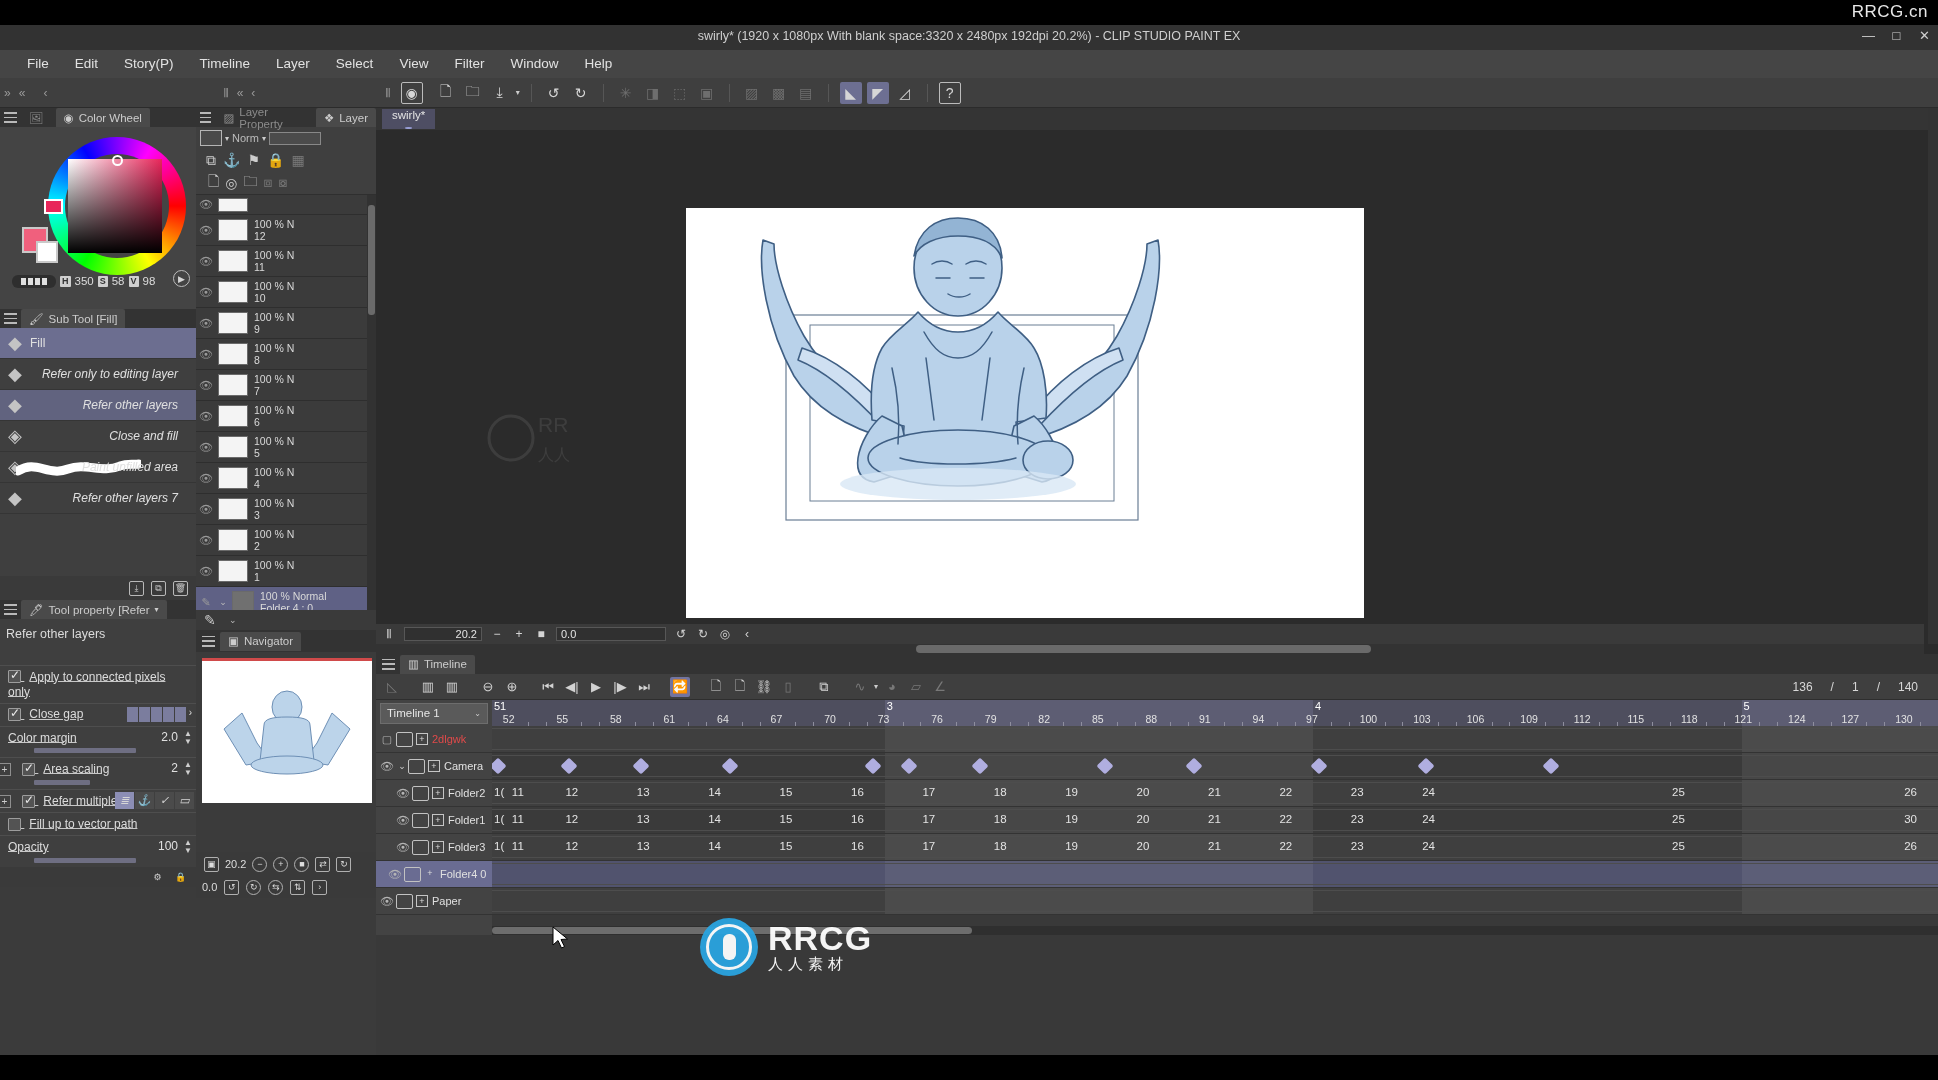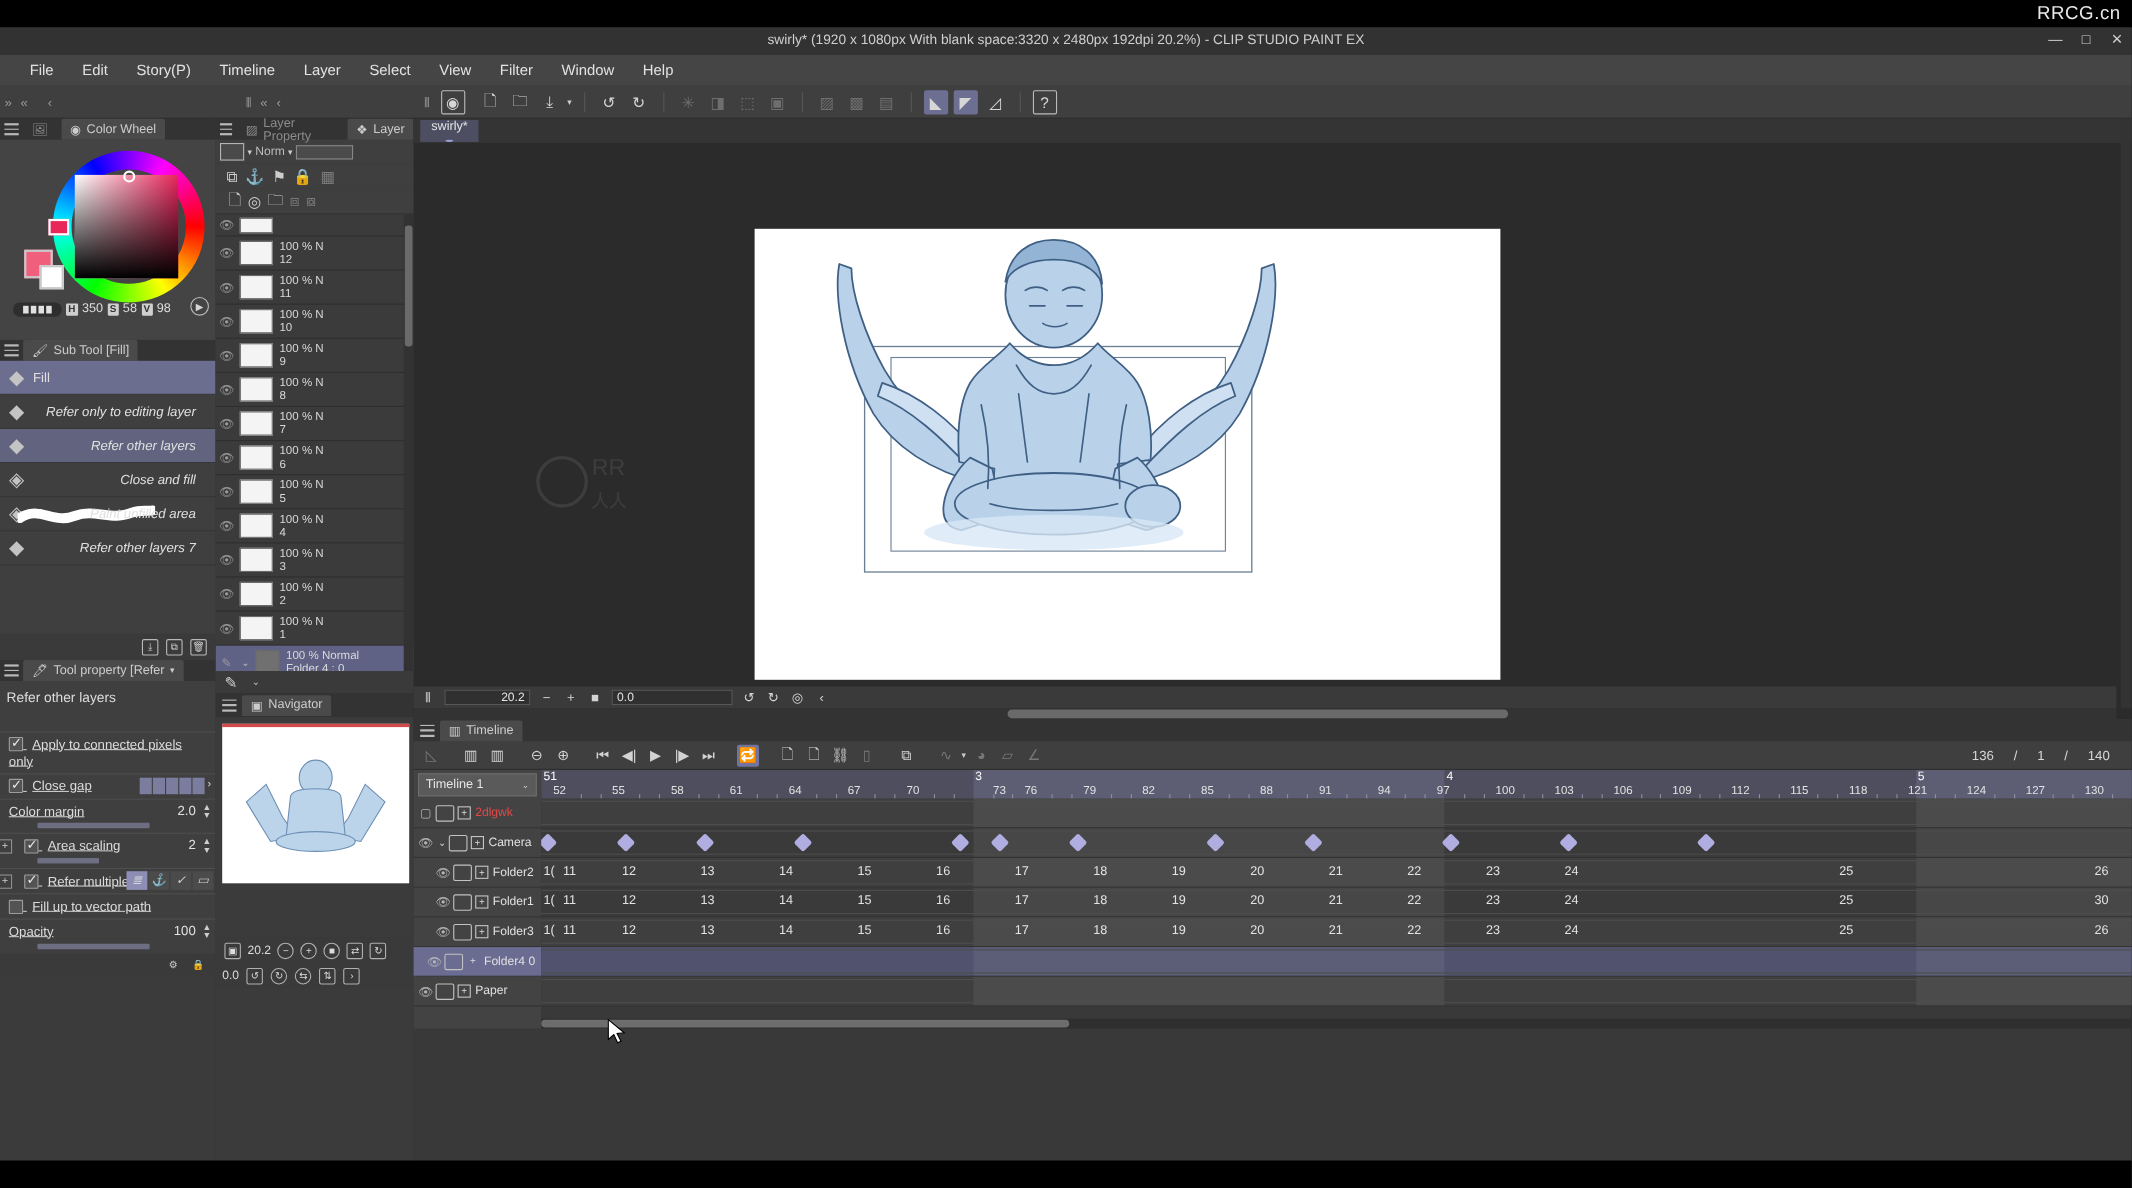--- a/index.html
+++ b/index.html
@@ -811,21 +811,21 @@
               <div class="rmark" style="left: 214.2px;"></div>
               <div class="rtick" style="left: 225.05px;">64</div>
               <div class="rmark" style="left: 249.9px;"></div>
               <div class="rmark" style="left: 267.75px;"></div>
               <div class="rtick" style="left: 278.6px;">67</div>
               <div class="rmark" style="left: 303.45px;"></div>
               <div class="rmark" style="left: 321.3px;"></div>
               <div class="rtick" style="left: 332.15px;">70</div>
               <div class="rmark" style="left: 357px;"></div>
               <div class="rmark" style="left: 374.85px;"></div>
-              <div class="rtick" style="left: 385.7px; margin-left: 25px;">73</div>
+              <div class="rtick" style="left: 385.7px;">73</div>
               <div class="rmark" style="left: 410.55px;"></div>
               <div class="rmark" style="left: 428.4px;"></div>
               <div class="rtick" style="left: 439.25px;">76</div>
               <div class="rmark" style="left: 464.1px;"></div>
               <div class="rmark" style="left: 481.95px;"></div>
               <div class="rtick" style="left: 492.8px;">79</div>
               <div class="rmark" style="left: 517.65px;"></div>
               <div class="rmark" style="left: 535.5px;"></div>
               <div class="rtick" style="left: 546.35px;">82</div>
               <div class="rmark" style="left: 571.2px;"></div>
@@ -989,18 +989,25 @@
           <div id="tl-hscroll">
             <div id="tl-hthumb"></div>
           </div>
 
           <svg id="cursor-arrow" width="18" height="26" viewBox="0 0 18 26" style="left:176px;top:226px">
             <path d="M1,1 L1,19 L6,14.5 L9.5,22 L12.5,20.6 L9,13.5 L15.5,13 Z" fill="#fff" stroke="#000" stroke-width="1"></path>
           </svg>
         </div>
       </div>
 
+      <div id="wm-bottom">
+        <div id="wm-circle"></div>
+        <div>
+          <div id="wm-text-big">RRCG</div>
+          <div id="wm-text-small">人人素材</div>
+        </div>
+      </div>
 
     </div>
   </div>
 
   <div id="blackbar-bottom"></div>
 </div>
 
 </body></html>

